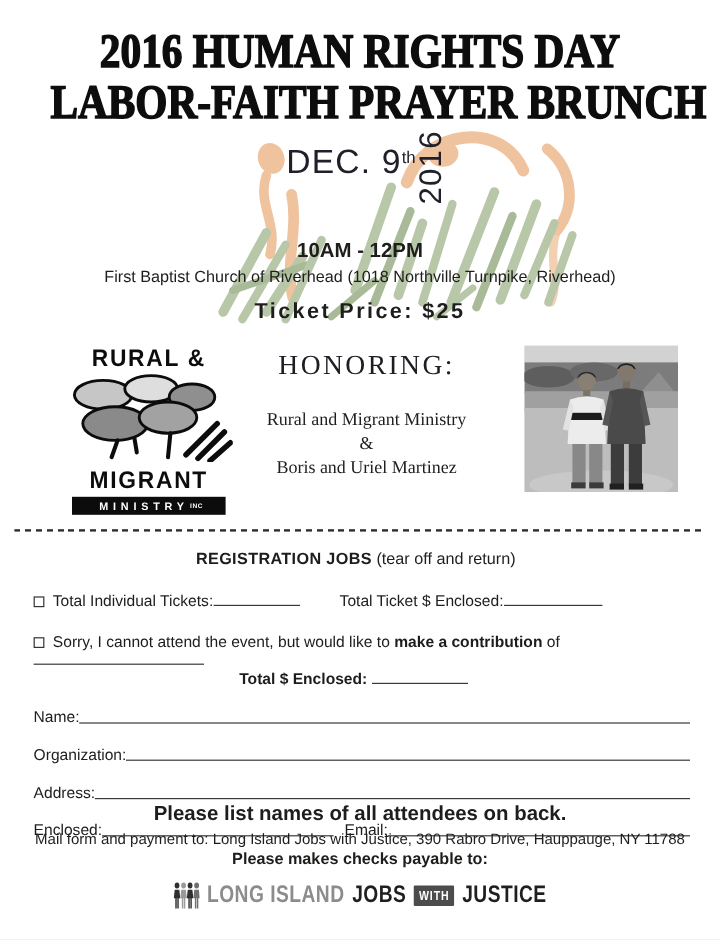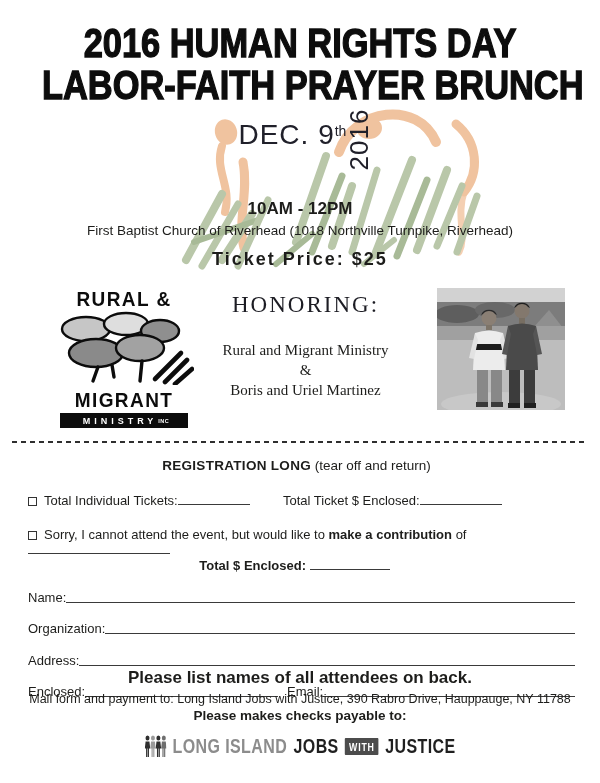--- a/index.html
+++ b/index.html
@@ -3,21 +3,21 @@
 <meta charset="utf-8">
 <style>
   * { margin:0; padding:0; box-sizing:border-box; }
   html,body { background:#e8e8e8; }
   .page {
     position:relative; width:600px; height:783px; margin:0 auto;
     background:#ffffff; overflow:hidden;
     font-family:"Liberation Sans", sans-serif; color:#1d1d1b;
   }
   
-  .title-wrap { position:absolute; top:22px; left:0; right:0; text-align:center; }
+  .title-wrap { position:absolute; top:22px; left:0; right:0; text-align:center;font-family:Liberation Serif, serif; }
   .title-line {
     font-size:40px; font-weight:900; line-height:42px; color:#0d0d0d;
     letter-spacing:0px; transform:scaleX(0.86); transform-origin:50% 50%;
     -webkit-text-stroke:1.3px #0d0d0d; white-space:nowrap;
   }
   
   .art { position:absolute; left:126px; top:100px; z-index:1; }
   .date-block {
     position:absolute; top:116px; left:50%; transform:translateX(-57%);
     z-index:2; text-align:center;
@@ -204,21 +204,21 @@
       <rect x="72" y="82" width="11" height="34" fill="#3c3c3c"></rect>
       <rect x="87" y="82" width="11" height="34" fill="#3c3c3c"></rect>
       <rect x="71" y="115" width="12" height="5" fill="#202020"></rect>
       <rect x="87" y="115" width="12" height="5" fill="#202020"></rect>
     </svg>
   </div>
 
   <div class="tear"></div>
 
   <div class="form">
-    <div class="form-head"><b>REGISTRATION LONG</b><span> (tear off and return)</span></div>
+    <div class="form-head"><b>REGISTRATION JOBS</b><span> (tear off and return)</span></div>
 
     <div class="row1">
       <span class="cb"></span><span>Total Individual Tickets:</span><span class="bl w72"></span>
       <span class="row1-right"><span>Total Ticket $ Enclosed:</span><span class="bl w82"></span></span>
     </div>
 
     <div class="row2">
       <span class="cb"></span><span>Sorry, I cannot attend the event, but would like to </span><b>make a contribution</b><span> of </span><span class="bl w142"></span>
     </div>
 

